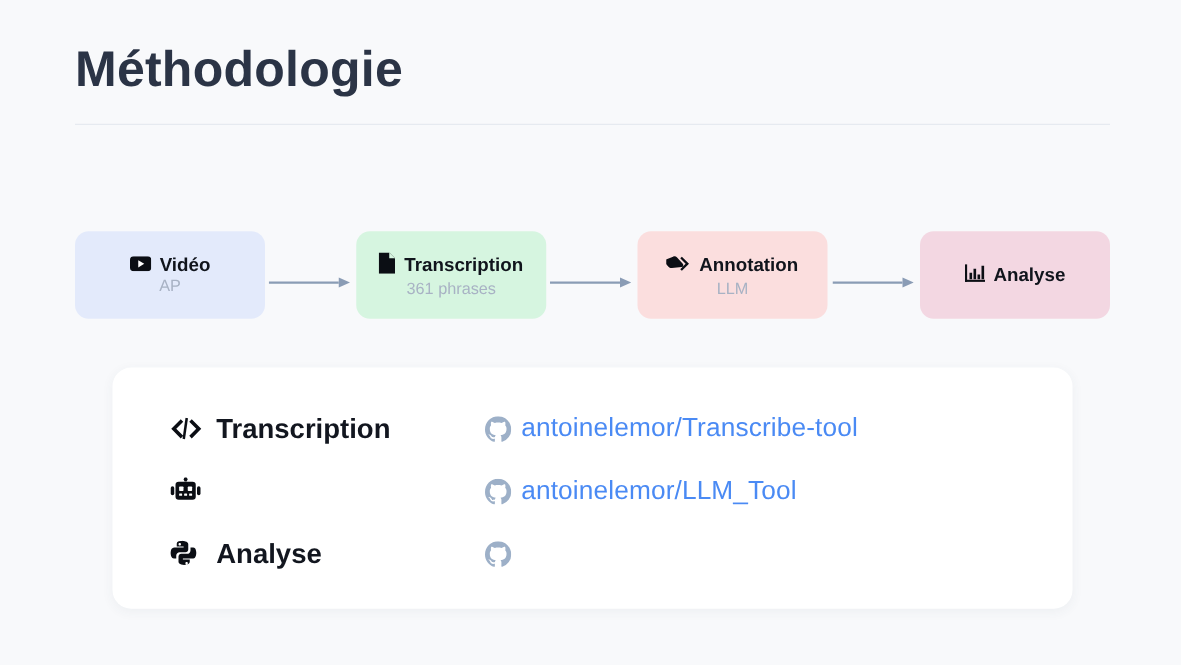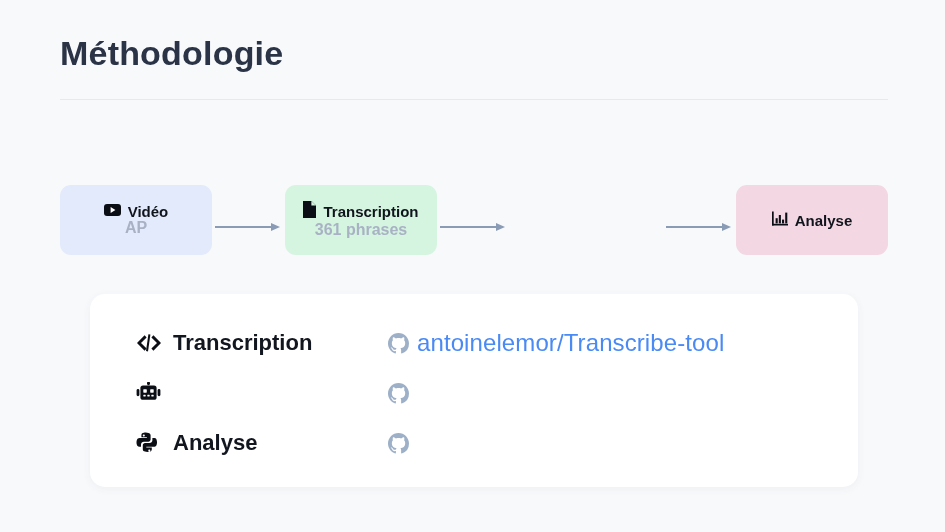--- a/index.html
+++ b/index.html
@@ -13,21 +13,21 @@
     font-family: "Liberation Sans", sans-serif;
     overflow: hidden;
     position: relative;
   }
 
   
   #slide-title {
     position: absolute;
     left: 60px;
     top: 34px;
-    font-size: 34px;
+    font-size: 40px;
     font-weight: 700;
     color: #2b3446;
     letter-spacing: 0.2px;
     white-space: nowrap;
   }
   #title-rule {
     position: absolute;
     left: 60px;
     top: 99px;
     width: 828px;
@@ -67,22 +67,22 @@
     line-height: 1;
   }
   .stage-label {
     font-size: 15px;
     font-weight: 700;
     color: #10141c;
     white-space: nowrap;
   }
   .stage-sub {
     margin-top: 0;
-    font-size: 16px;
-    font-weight: 700;
+    font-size: 13px;
+    font-weight: 400;
     color: #a8b2c4;
     white-space: nowrap;
   }
   .stage.nosub .stage-head { margin-top: 0; }
 
   .arrow {
     position: absolute;
     top: 33px;
     height: 10px;
     width: 65px;
@@ -132,21 +132,21 @@
     margin-right: 0;
     width: 470px;
     flex: none;
   }
   .row-link .gh {
     flex: none;
     display: flex;
     align-items: center;
   }
   .link-text {
-    font-size: 24px;
+    font-size: 21px;
     color: #4a8af4;
     white-space: nowrap;
     letter-spacing: 0.1px;
   }
 </style>
 </head>
 <body>
 
 <div id="slide-title">Méthodologie</div>
 
@@ -187,20 +187,32 @@
     <div class="stage-sub">361 phrases</div>
   </div>
 
   <div class="arrow a1">
     <svg width="65" height="10" viewBox="0 0 65 10" aria-hidden="true">
       <line x1="0" y1="5" x2="56" y2="5" stroke="#8a9cb5" stroke-width="1.8"></line>
       <path d="M56 1 L65 5 L56 9 Z" fill="#8a9cb5"></path>
     </svg>
   </div>
 
+  <div class="stage s2">
+    <div class="stage-head">
+      <span>
+        <svg width="19" height="16" viewBox="0 0 19 16" aria-hidden="true">
+          <path d="M1.2 2.1 C1.2 1.2 1.9 0.7 2.7 1 L9.4 3.4 C10.6 3.8 11.3 4.9 11.3 6.1 L11.3 12.9 C11.3 14.2 9.9 15 8.9 14.2 L2.6 9.6 C1.7 9 1.2 8 1.2 7 Z" fill="#0b0e14" transform="rotate(-42 6 8)"></path>
+          <path d="M12.5 2.4 L18.2 8 L12.5 13.6 L11.2 12.4 L15.5 8 L11.2 3.6 Z" fill="#0b0e14"></path>
+        </svg>
+      </span>
+      <span class="stage-label">Annotation</span>
+    </div>
+    <div class="stage-sub">LLM</div>
+  </div>
 
   <div class="arrow a2">
     <svg width="65" height="10" viewBox="0 0 65 10" aria-hidden="true">
       <line x1="0" y1="5" x2="56" y2="5" stroke="#8a9cb5" stroke-width="1.8"></line>
       <path d="M56 1 L65 5 L56 9 Z" fill="#8a9cb5"></path>
     </svg>
   </div>
 
   <div class="stage s3 nosub">
     <div class="stage-head">
@@ -255,20 +267,21 @@
         <rect x="11.3" y="12.8" width="2.4" height="1.7" rx="0.4" fill="#ffffff"></rect>
         <rect x="15.3" y="12.8" width="2.4" height="1.7" rx="0.4" fill="#ffffff"></rect>
       </svg>
     </span>
     <span class="row-link">
       <span class="gh">
         <svg width="21" height="21" viewBox="0 0 16 16" aria-hidden="true">
           <path fill="#9db0c8" d="M8 0C3.58 0 0 3.58 0 8c0 3.54 2.29 6.53 5.47 7.59.4.07.55-.17.55-.38 0-.19-.01-.82-.01-1.49-2.01.37-2.53-.49-2.69-.94-.09-.23-.48-.94-.82-1.13-.28-.15-.68-.52-.01-.53.63-.01 1.08.58 1.23.82.72 1.21 1.87.87 2.33.66.07-.52.28-.87.51-1.07-1.78-.2-3.64-.89-3.64-3.95 0-.87.31-1.59.82-2.15-.08-.2-.36-1.02.08-2.12 0 0 .67-.21 2.2.82.64-.18 1.32-.27 2-.27s1.36.09 2 .27c1.53-1.04 2.2-.82 2.2-.82.44 1.1.16 1.92.08 2.12.51.56.82 1.27.82 2.15 0 3.07-1.87 3.75-3.65 3.95.29.25.54.73.54 1.48 0 1.07-.01 1.93-.01 2.2 0 .21.15.46.55.38A8.01 8.01 0 0 0 16 8c0-4.42-3.58-8-8-8z"></path>
         </svg>
       </span>
+      <span class="link-text">antoinelemor/LLM_Tool</span>
     </span>
   </div>
 
   <div class="link-row">
     <span class="row-icon">
       <svg width="22" height="22" viewBox="0 0 22 22" aria-hidden="true">
         <path fill="#0b0e14" d="M10.8 0.6c-1.5 0-2.8.15-3.8.45-1.2.35-1.6 1.1-1.6 2.3v1.9h5.5v.8H3.6c-1.3 0-2.4.75-2.8 2.2-.4 1.6-.4 2.6 0 4.3.35 1.3 1.1 2.2 2.4 2.2h1.8v-2.3c0-1.4 1.25-2.7 2.8-2.7h4.6c1.2 0 2.2-1 2.2-2.2V3.35c0-1.15-1-2.05-2.2-2.25-.75-.15-1.6-.5-2.6-.5zM7.8 2.4c.55 0 1 .45 1 1s-.45 1-1 1-1-.45-1-1 .45-1 1-1z"></path>
         <path fill="#0b0e14" d="M16.4 6.05v2.25c0 1.5-1.3 2.75-2.8 2.75H9c-1.2 0-2.2 1-2.2 2.2v4.15c0 1.15 1 1.85 2.2 2.2 1.4.4 2.8.5 4.6 0 1.1-.3 2.2-.95 2.2-2.2v-1.9h-5.5v-.8h8.2c1.3 0 1.8-.9 2.2-2.2.45-1.35.45-2.65 0-4.3-.3-1.3-.9-2.15-2.2-2.15h-2.1zM13.3 17.6c.55 0 1 .45 1 1s-.45 1-1 1-1-.45-1-1 .45-1 1-1z"></path>
       </svg>
     </span>

